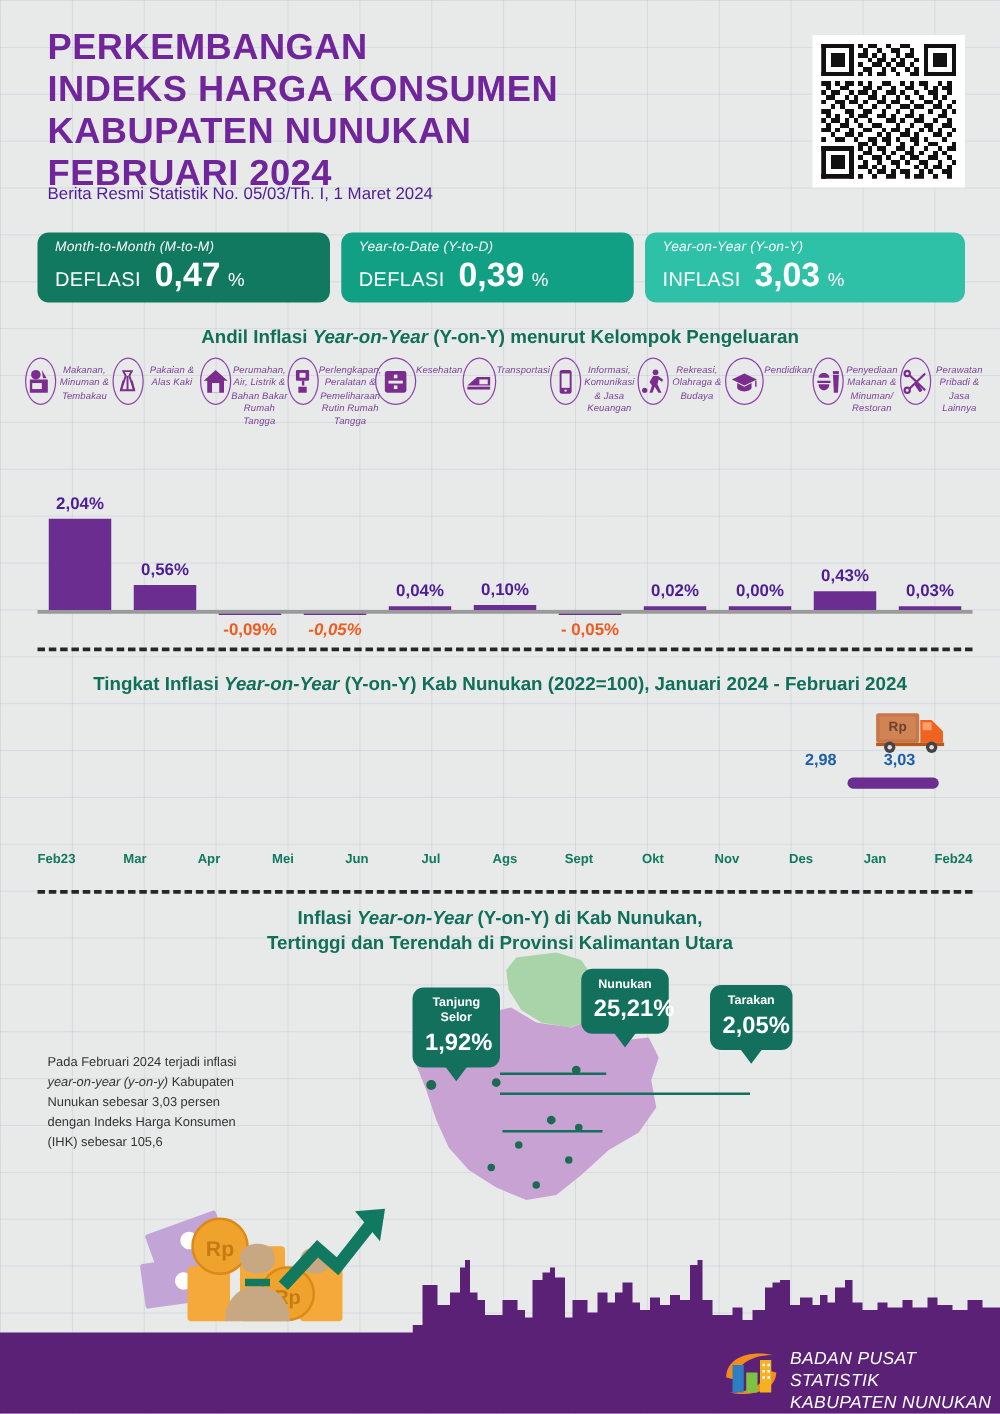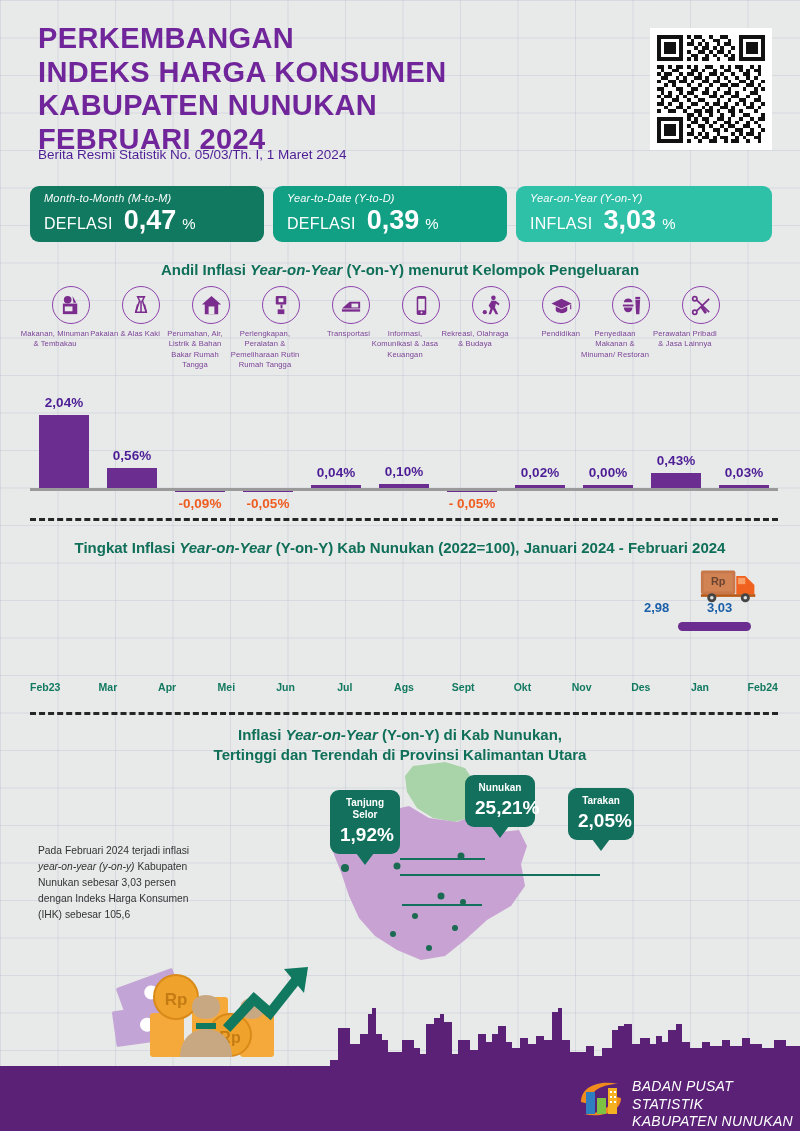--- a/index.html
+++ b/index.html
@@ -48,21 +48,21 @@
     width:100%; text-align:center; color:#0f6f58;
     font-size:15px; font-weight:bold; line-height:1.35;
   }
   .sect-title i { font-style:italic; }
   #st1 { left:0; top:260px; }
   #st2 { left:0; top:538px; }
   #st3 { left:0; top:725px; }
 
   
   #icons { left:20px; top:286px; width:770px; display:flex; }
-  .icell { width:70px; display:flex; flex-direction:column; align-items:flex-end; }
+  .icell { width:70px; display:flex; flex-direction:row; align-items:flex-start;font-style:italic; }
   .icirc {
     width:38px; height:38px; border-radius:50%; border:1.6px solid #8e44ad;
     display:flex; align-items:center; justify-content:center;
   }
   .icirc svg { width:23px; height:23px; }
   .ilbl {
     margin-top:5px; font-size:7.6px; color:#7b4397; text-align:center;
     line-height:1.35; letter-spacing:.1px;
   }
 
@@ -440,20 +440,33 @@
             <path d="M11 11h2v4h-2z"></path>
             <path d="M8 16h7v5H8z"></path>
           </g>
         </svg>
       </div>
       <div class="ilbl">Perlengkapan, Peralatan &amp; Pemeliharaan Rutin Rumah Tangga</div>
     </div>
     <div class="icell">
       <div class="icirc">
         <svg viewBox="0 0 24 24">
+          <rect x="3" y="3" width="18" height="18" rx="2" fill="#7b2d8e"></rect>
+          <g fill="#e8e9e9">
+            <rect x="10.5" y="6" width="3" height="3"></rect>
+            <rect x="6" y="11" width="12" height="2.4"></rect>
+            <rect x="10.5" y="15" width="3" height="3"></rect>
+          </g>
+        </svg>
+      </div>
+      <div class="ilbl">Kesehatan</div>
+    </div>
+    <div class="icell">
+      <div class="icirc">
+        <svg viewBox="0 0 24 24">
           <g fill="#7b2d8e">
             <path d="M2 15l8-7h11v7z"></path>
             <rect x="2" y="16" width="19" height="2.4"></rect>
             <rect x="12" y="10" width="7" height="4" fill="#e8e9e9"></rect>
           </g>
         </svg>
       </div>
       <div class="ilbl">Transportasi</div>
     </div>
     <div class="icell">
@@ -522,21 +535,21 @@
   </div>
 
 <div class="abs" id="barchart">
     <div class="bar" style="left: 39px; width: 50px; height: 73.44px; top: 24.56px;"></div>
     <div class="bval" style="left: 34px; width: 60px; text-align: center; top: 4.56px;">2,04%</div>
     <div class="bar" style="left: 107px; width: 50px; height: 20.16px; top: 77.84px;"></div>
     <div class="bval" style="left: 102px; width: 60px; text-align: center; top: 57.84px;">0,56%</div>
     <div class="bar" style="left: 175px; width: 50px; height: 3.5px; top: 98px;"></div>
     <div class="bval neg" style="left: 170px; width: 60px; text-align: center; top: 105.5px;">-0,09%</div>
     <div class="bar" style="left: 243px; width: 50px; height: 3.5px; top: 98px;"></div>
-    <div class="bval neg" style="left: 238px; width: 60px; text-align: center; top: 105.5px;">-0,05%</div>
+    <div class="bval neg" style="left: 238px; width: 60px; text-align: center; top: 105.5px; font-style: italic;">-0,05%</div>
     <div class="bar" style="left: 311px; width: 50px; height: 3.5px; top: 94.5px;"></div>
     <div class="bval" style="left: 306px; width: 60px; text-align: center; top: 74.5px;">0,04%</div>
     <div class="bar" style="left: 379px; width: 50px; height: 3.6px; top: 94.4px;"></div>
     <div class="bval" style="left: 374px; width: 60px; text-align: center; top: 74.4px;">0,10%</div>
     <div class="bar" style="left: 447px; width: 50px; height: 3.5px; top: 98px;"></div>
     <div class="bval neg" style="left: 442px; width: 60px; text-align: center; top: 105.5px;">- 0,05%</div>
     <div class="bar" style="left: 515px; width: 50px; height: 3.5px; top: 94.5px;"></div>
     <div class="bval" style="left: 510px; width: 60px; text-align: center; top: 74.5px;">0,02%</div>
     <div class="bar" style="left: 583px; width: 50px; height: 3.5px; top: 94.5px;"></div>
     <div class="bval" style="left: 578px; width: 60px; text-align: center; top: 74.5px;">0,00%</div>

